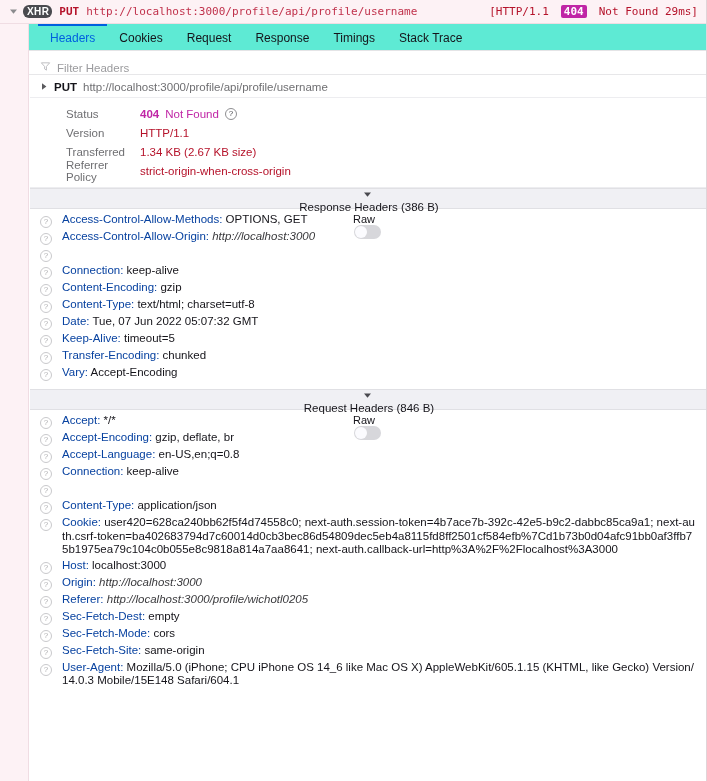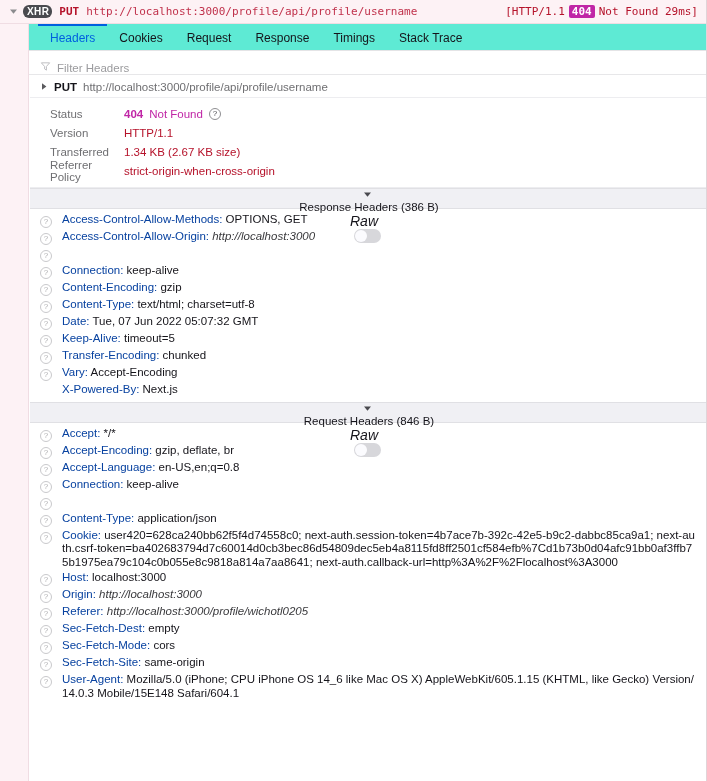--- a/index.html
+++ b/index.html
@@ -60,21 +60,21 @@
     color: #c0314b;
     flex: 1 1 auto;
     white-space: nowrap;
     overflow: hidden;
   }
   .req-status {
     color: #b5122a;
     white-space: nowrap;
     flex: 0 0 auto;
     display: flex;
-    gap: 0;
+    gap: 8px;
   }
   .status-code-badge {
     background: #c026a6;
     color: #ffffff;
     border-radius: 2px;
     padding: 0 3px;
     margin: 0 4px;
     font-weight: bold;
     line-height: 13px;
     display: inline-block;
@@ -156,20 +156,21 @@
   .srow {
     display: flex;
     height: 19px;
     align-items: center;
     font-size: 11.5px;
   }
   .slabel {
     width: 94px;
     padding-left: 20px;
     color: #6f6f72;
+    margin-left: 16px;
   }
   .sval { color: #b5122a; display: flex; align-items: center; gap: 6px; }
   .sval .code { color: #c026a6; font-weight: bold; }
   .sval .phrase { color: #c026a6; }
   .qmark {
     width: 12px; height: 12px;
     border: 1px solid #8f8f92;
     border-radius: 50%;
     color: #4a4a4f;
     font-size: 8px;
@@ -189,21 +190,21 @@
     background: #f0f0f4;
     border-top: 1px solid #e0e0e4;
     border-bottom: 1px solid #e0e0e4;
     padding: 0 8px 0 6px;
     font-size: 11.5px;
     color: #15141a;
     cursor: pointer;
     flex-direction: column;
   }
   .sec-head .title { margin-left: 4px; flex: 1 1 auto; }
-  .raw-label { color: #15141a; margin-right: 6px; font-size: 14px; font-style: italic; }
+  .raw-label { color: #15141a; margin-right: 6px; font-size: 11px; }
   .toggle {
     width: 27px; height: 14px;
     border-radius: 7px;
     background: #d7d7db;
     position: relative;
     cursor: pointer;
     flex: 0 0 auto;
   }
   .toggle::after {
     content: "";
@@ -366,21 +367,20 @@
         <div class="hrow">
           <div class="qwrap"><span class="qmark faint">?</span></div>
           <div class="htext"><span class="hname">Transfer-Encoding:</span><span class="hval"> chunked</span></div>
         </div>
         <div class="hrow">
           <div class="qwrap"><span class="qmark faint">?</span></div>
           <div class="htext"><span class="hname">Vary:</span><span class="hval"> Accept-Encoding</span></div>
         </div>
         <div class="hrow">
           <div class="qwrap"></div>
-          <div class="htext"><span class="hname">X-Powered-By:</span><span class="hval"> Next.js</span></div>
         </div>
       </div>
 
     <div class="sec-head">
       <span>
         <svg width="9" height="9" viewBox="0 0 9 9">
             <path d="M1 2.5 L8 2.5 L4.5 6.8 Z" fill="#4a4a4f"></path>
           </svg>
       </span>
       <span class="title">Request Headers (846 B)</span>

